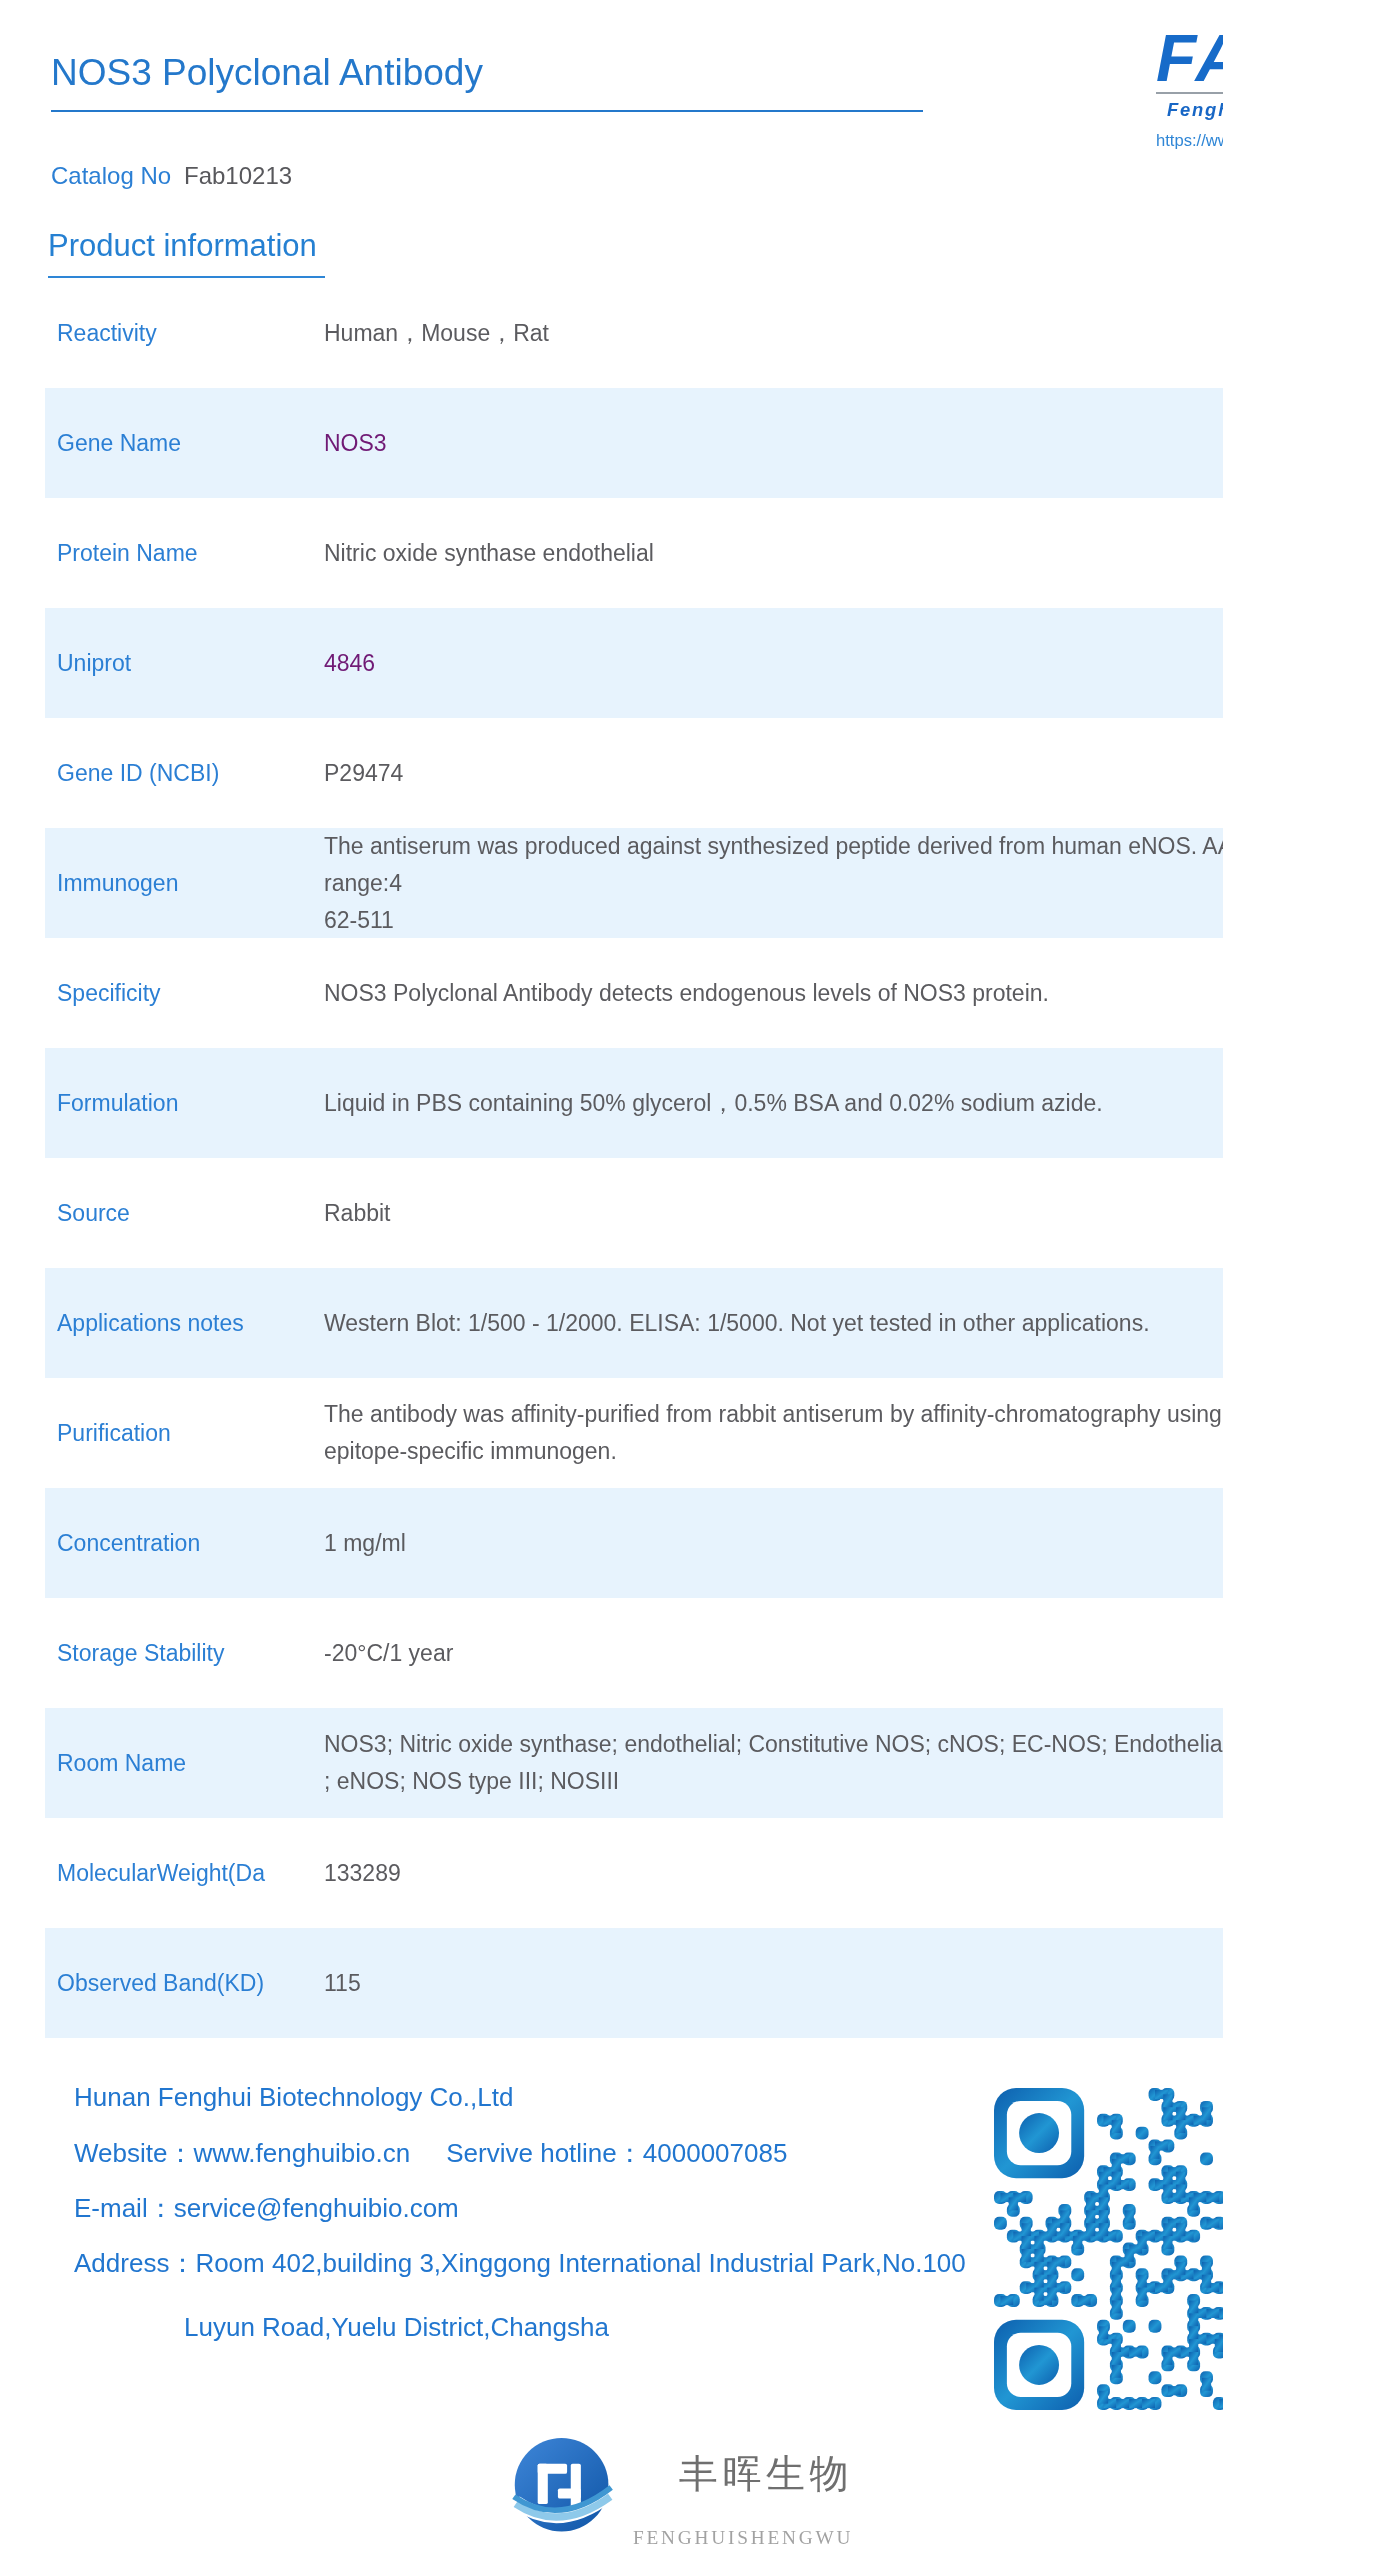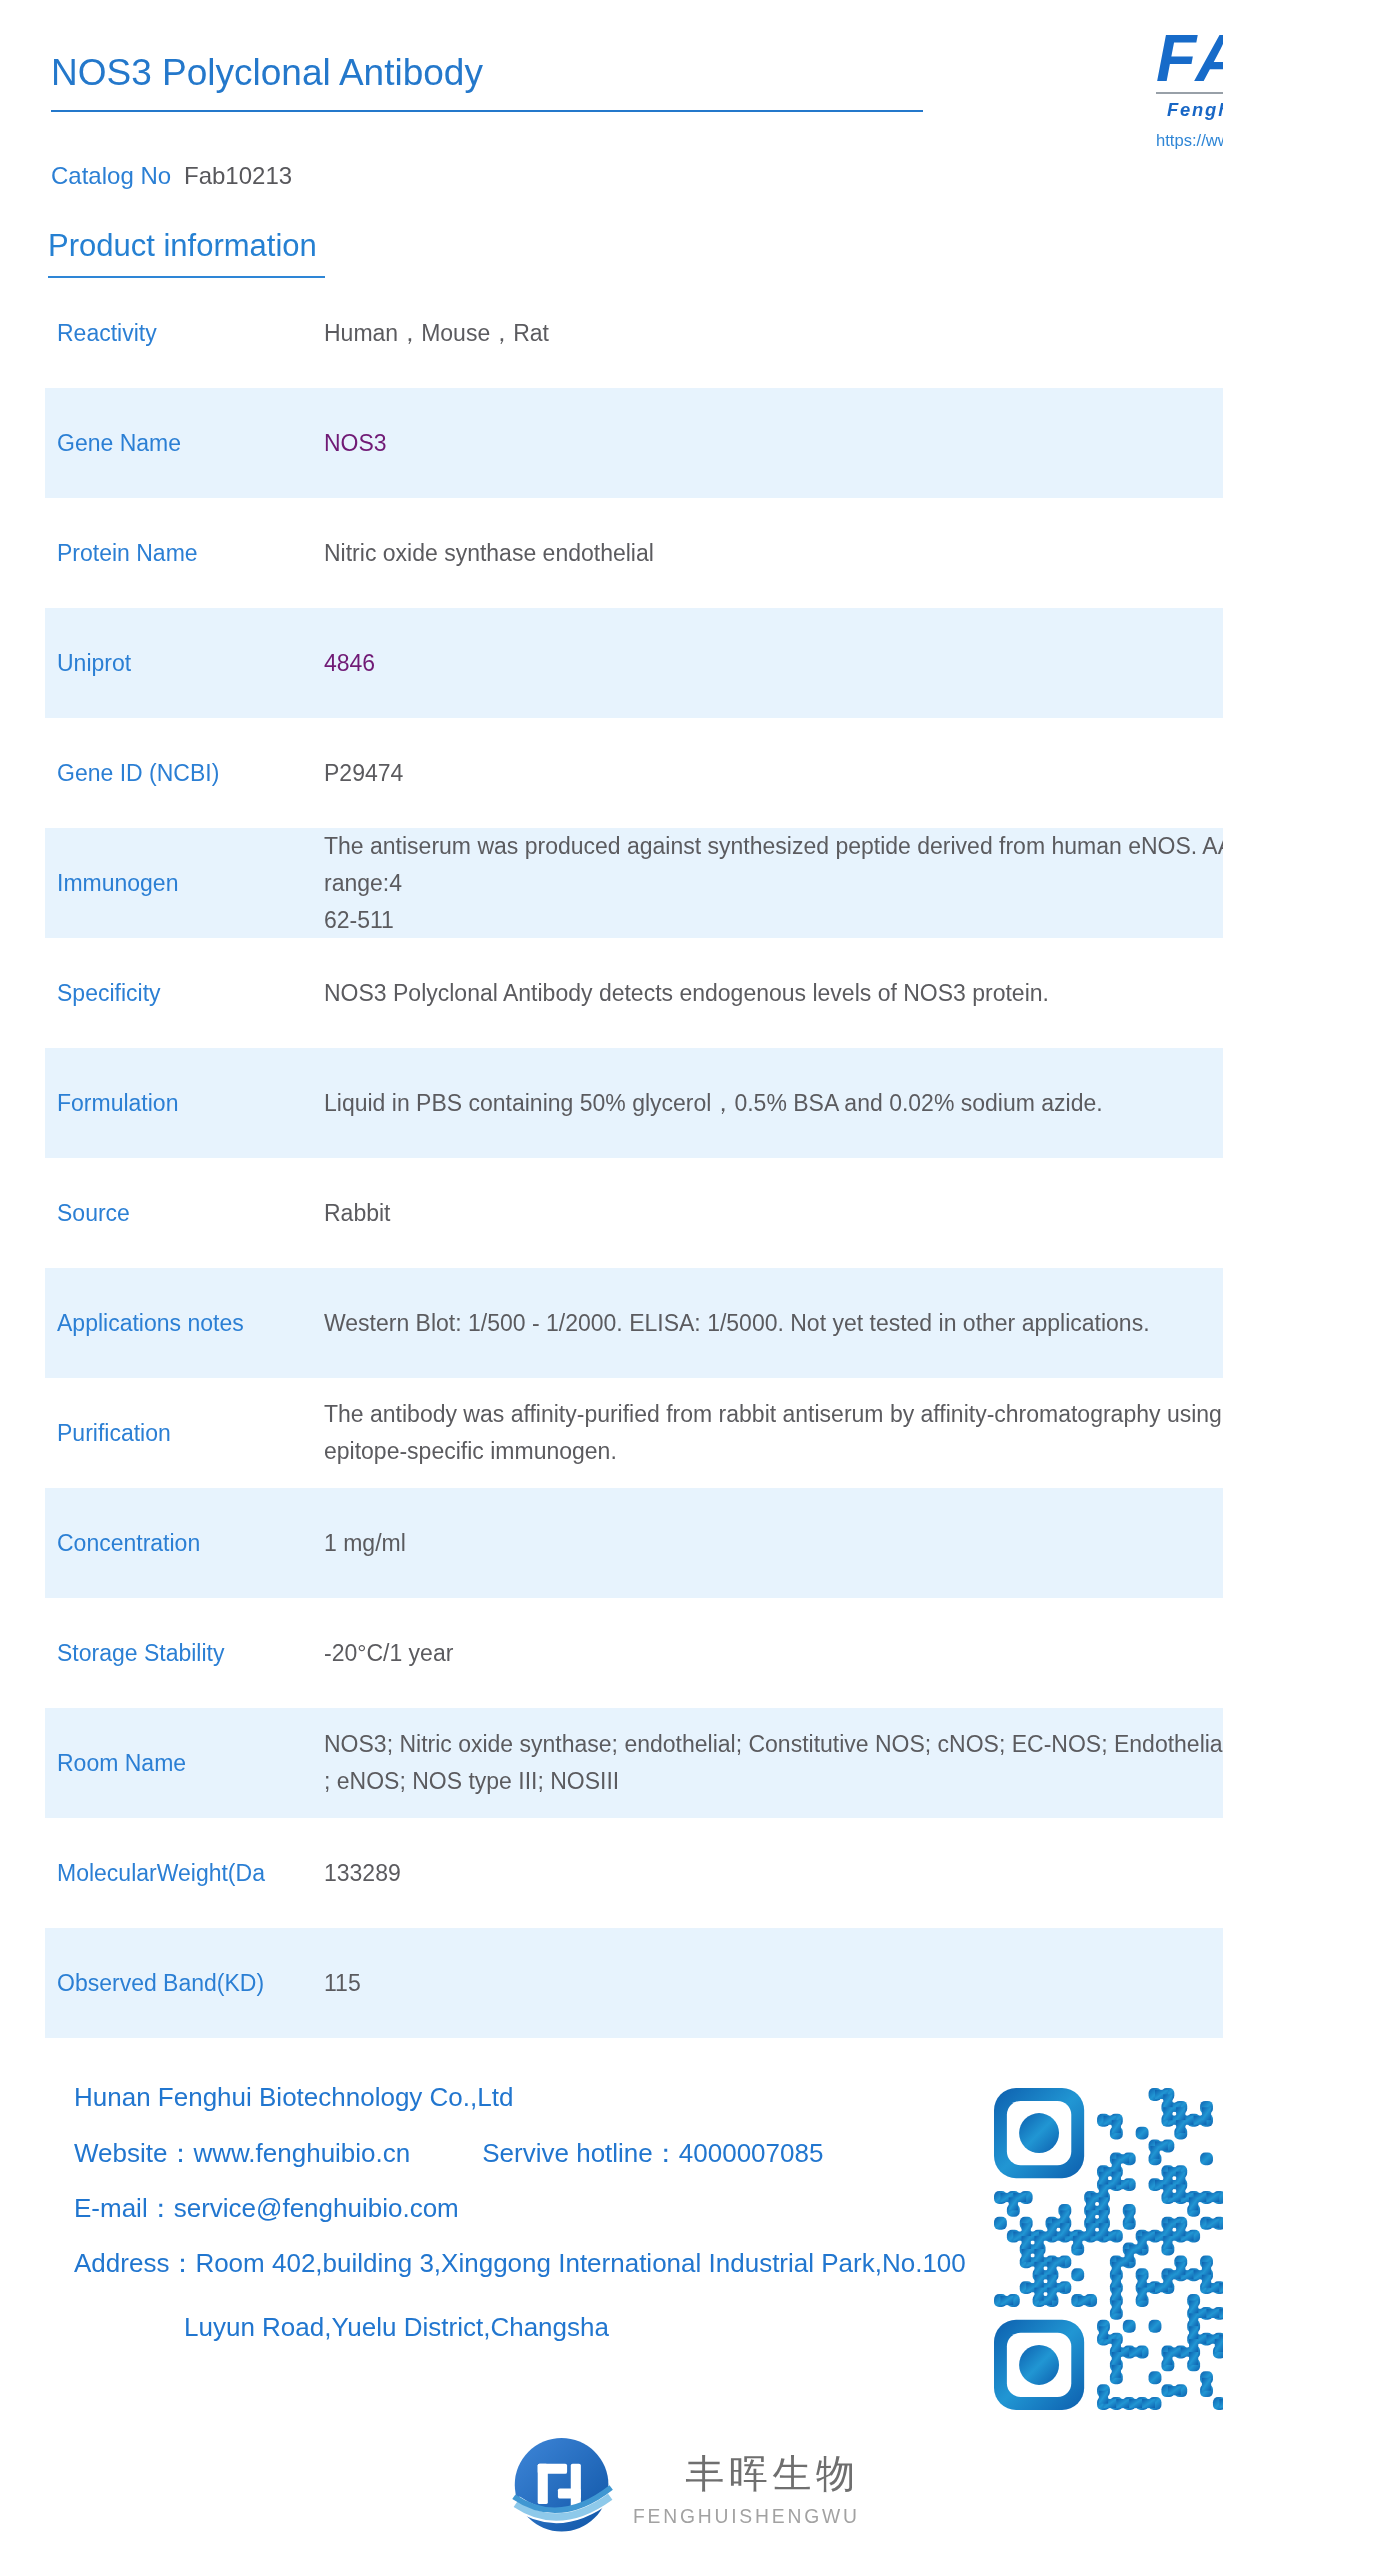--- a/index.html
+++ b/index.html
@@ -33,33 +33,33 @@
   .row:nth-child(even){background:#e7f3fd;}
   .row-label{width:279px;padding-left:12px;box-sizing:border-box;flex-shrink:0;
              color:#2b7fd4;font-size:23px;}
   .row-value{flex:1;color:#5b5b5f;font-size:23px;line-height:37px;
              white-space:pre-line;padding-right:41px;}
   .row-value.link{color:#701a75;}
 
   
   .footer-line{position:absolute;left:74px;font-size:26px;color:#2176cf;white-space:nowrap;}
   .f1{top:2082px;}
-  .f2{top:2136px;display:flex;gap:72px;}
+  .f2{top:2136px;display:flex;gap:36px;}
   .f3{top:2191px;}
   .f4{top:2246px;}
   .f5{top:2312px;left:184px;}
 
   .qr{position:absolute;left:994px;top:2088px;width:322px;height:322px;}
 
   
   .bottom-logo{position:absolute;left:512px;top:2436px;display:flex;gap:20px;}
   .bl-text{display:flex;flex-direction:column;align-items:flex-end;}
   .bl-cn{font-size:39px;color:#6f6f6f;letter-spacing:4.6px;margin-top:11px;
          font-family:"DejaVu Sans",sans-serif;}
-  .bl-en{font-size:19.3px;color:#a2a2a2;letter-spacing:2.8px;margin-top:5px;}
+  .bl-en{font-size:19.3px;color:#a2a2a2;letter-spacing:2.8px;margin-top:26px;font-family:Liberation Serif, serif;}
 </style>
 <title>NOS3 Polyclonal Antibody</title></head>
 <body>
 
 <div class="page">
 
   <div class="doc-title">NOS3 Polyclonal Antibody</div>
   <div class="title-rule"></div>
 
   <div class="brand">

